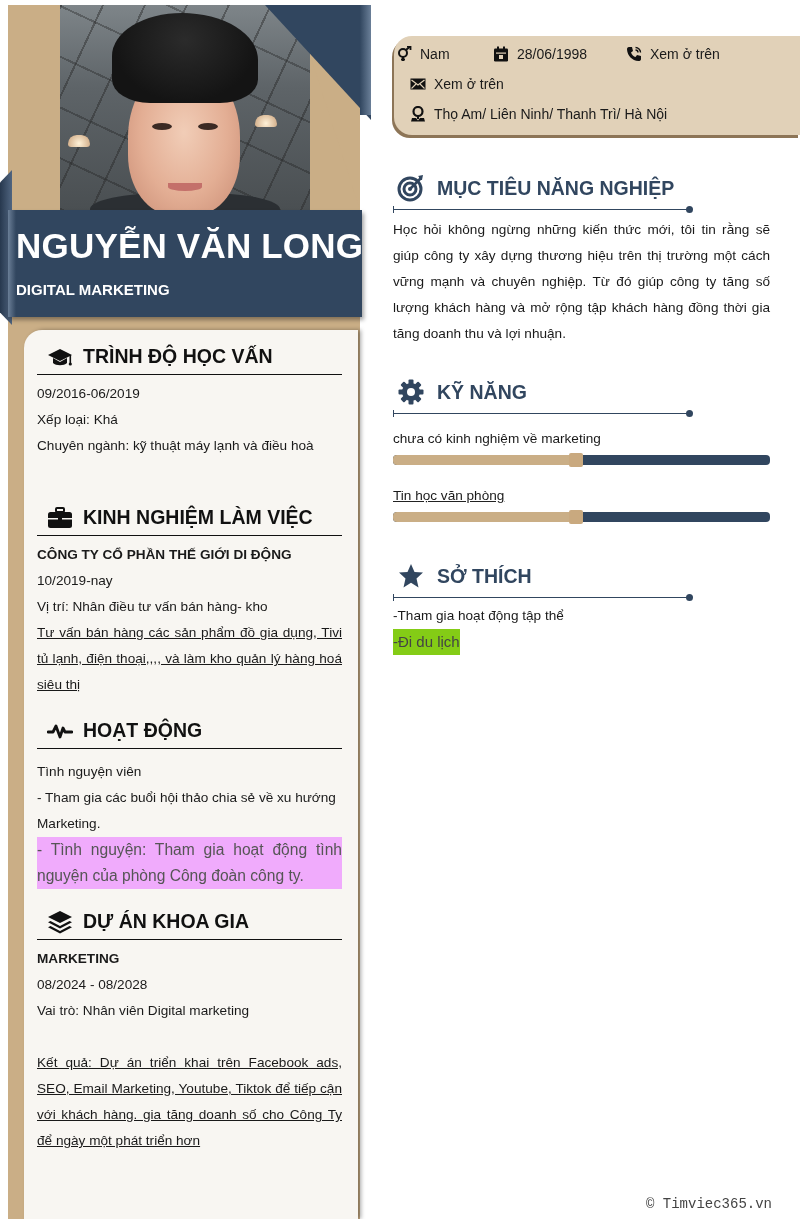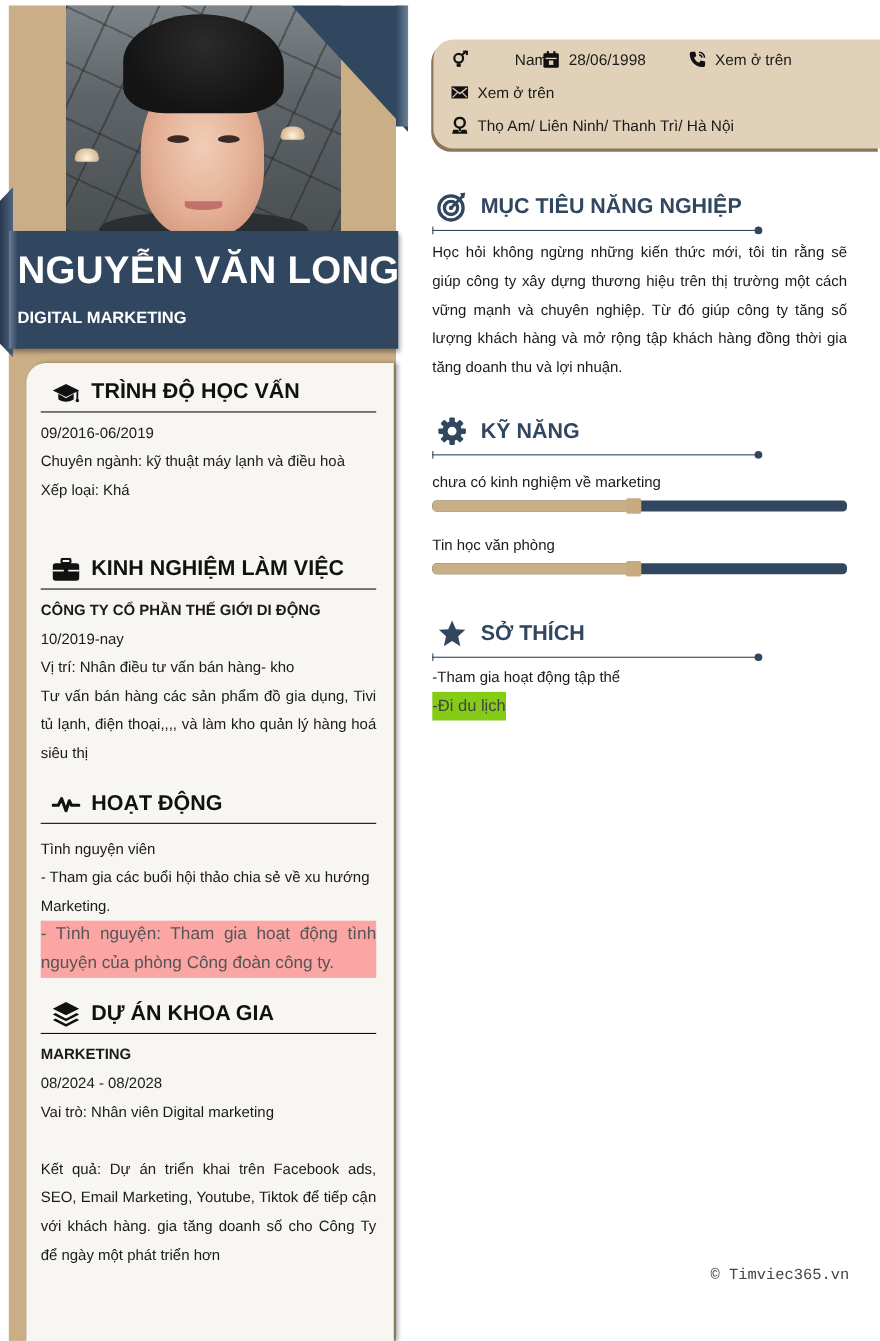--- a/index.html
+++ b/index.html
@@ -82,22 +82,22 @@
   }
   .l-section { position: absolute; left: 37px; width: 305px; }
   .l-head {
     display: flex; align-items: center; height: 36px;
     border-bottom: 1.5px solid #111; padding-left: 10px;
   }
   .l-head .ico { width: 26px; height: 22px; margin-right: 10px; display: flex; align-items: center; justify-content: center; }
   .l-head .ttl { font-size: 19.5px; font-weight: bold; color: #111; white-space: nowrap; }
   .l-body { padding-top: 6px; font-size: 13.6px; line-height: 26px; color: #1a1a1a; }
   .l-body .bold { font-weight: bold; }
-  .l-body .justify { text-align: justify; }
-  .hl { background: #fca5a5; color: #555; font-size: 15.6px; text-align: justify; display: block; }
+  .l-body .justify { text-align: justify; text-decoration: underline; }
+  .hl { background: #f0abfc; color: #555; font-size: 15.6px; text-align: justify; display: block; }
 
   
   .contact-card {
     position: absolute; left: 394px; top: 36px; width: 406px; height: 99px;
     background: #e1d1b8; border-radius: 18px 0 0 18px;
     box-shadow: -2px 3px 0 #8d7557;
   }
   .c-row { position: absolute; display: flex; align-items: center; font-size: 14px; color: #1a1a1a; white-space: nowrap; }
   .c-ico { width: 16px; height: 16px; margin-right: 8px; display: inline-flex; align-items: center; justify-content: center; }
 
@@ -110,21 +110,21 @@
   .r-line::after { content: ""; position: absolute; right: 0; top: 1px; width: 7px; height: 7px; border-radius: 50%; background: #31465f; }
   .r-line .tick { position: absolute; left: 0; top: 1px; width: 1px; height: 7px; background: #31465f; }
   .r-body { font-size: 13.6px; line-height: 26px; color: #1a1a1a; }
   .r-body.justify { text-align: justify; }
 
   .skill-label { font-size: 13.6px; color: #1a1a1a; line-height: 20px; }
   .skill-bar { position: relative; height: 10px; width: 377px; border-radius: 4px; background: #31465f; margin-top: 6px; }
   .skill-fill { position: absolute; left: 0; top: 0; height: 10px; background: #caae86; border-radius: 4px 0 0 4px; }
   .skill-knob { position: absolute; top: -2px; width: 14px; height: 14px; background: #c9a97f; border-radius: 2px; }
 
-  .footer { position: absolute; right: 28px; top: 1152px; font-family: "Liberation Mono", "DejaVu Sans Mono", monospace; font-size: 14px; color: #444; }
+  .footer { position: absolute; right: 28px; top: 1196px; font-family: "Liberation Mono", "DejaVu Sans Mono", monospace; font-size: 14px; color: #444; }
 </style>
 </head>
 <body>
 
 <div class="left-bg"></div>
 
 <div class="photo-wrap">
   <div class="photo-ceiling"></div>
   <div class="lamp" style="left:8px;top:130px;"></div>
   <div class="lamp" style="left:195px;top:110px;"></div>
@@ -154,22 +154,22 @@
           <path d="M13 2 L25 8 L13 14 L1 8 Z" fill="#111"></path>
           <path d="M6 11 L6 16 C9 19 17 19 20 16 L20 11 L13 15 Z" fill="#111"></path>
           <rect x="22.5" y="8" width="1.6" height="8" fill="#111"></rect>
           <circle cx="23.3" cy="17" r="1.6" fill="#111"></circle>
         </svg>
     </span>
     <span class="ttl">TRÌNH ĐỘ HỌC VẤN</span>
   </div>
   <div class="l-body">
     <div>09/2016-06/2019</div>
+    <div>Xếp loại: Khá</div>
     <div>Chuyên ngành: kỹ thuật máy lạnh và điều hoà</div>
-    <div>Xếp loại: Khá</div>
   </div>
 </div>
 
 <div class="l-section" style="top:500px;">
   <div class="l-head">
     <span class="ico">
       <svg width="26" height="22" viewBox="0 0 26 22">
           <rect x="9" y="1" width="8" height="4" rx="1" fill="none" stroke="#111" stroke-width="2"></rect>
           <rect x="1" y="5" width="24" height="16" rx="2.5" fill="#111"></rect>
           <rect x="1" y="11" width="24" height="1.5" fill="#f8f6f2"></rect>
@@ -217,21 +217,21 @@
     <div class="bold">MARKETING</div>
     <div>08/2024 - 08/2028</div>
     <div>Vai trò: Nhân viên Digital marketing</div>
     <div style="height:26px;"></div>
     <div class="justify">Kết quả: Dự án triển khai trên Facebook ads, SEO, Email Marketing, Youtube, Tiktok để tiếp cận với khách hàng. gia tăng doanh số cho Công Ty để ngày một phát triển hơn</div>
   </div>
 </div>
 
 <div class="contact-card"></div>
 
-<div class="c-row" style="left:410px;top:46px;gap:34px;">
+<div class="c-row" style="left:396px;top:46px;">
   <span class="c-ico">
     <svg width="16" height="16" viewBox="0 0 16 16">
         <circle cx="7" cy="7" r="4" fill="none" stroke="#111" stroke-width="2"></circle>
         <line x1="7" y1="11" x2="7" y2="15" stroke="#111" stroke-width="2"></line>
         <line x1="5" y1="13.5" x2="9" y2="13.5" stroke="#111" stroke-width="2"></line>
         <line x1="10" y1="4" x2="14" y2="0.5" stroke="#111" stroke-width="2"></line>
         <polyline points="11,0.5 14.5,0.5 14.5,4" fill="none" stroke="#111" stroke-width="1.8"></polyline>
       </svg>
   </span>
   <span>Nam</span>
@@ -319,21 +319,21 @@
       <span class="tick"></span>
     </div>
 
   <div style="margin-top:12px;">
     <div class="skill-label">chưa có kinh nghiệm về marketing</div>
     <div class="skill-bar">
       <div class="skill-fill" style="width:50%;"></div>
       <div class="skill-knob" style="left:176px;"></div>
     </div>
   </div>
-  <div style="margin-top:21px;">
+  <div style="margin-top:21px;text-decoration:underline;">
     <div class="skill-label">Tin học văn phòng</div>
     <div class="skill-bar">
       <div class="skill-fill" style="width:50%;"></div>
       <div class="skill-knob" style="left:176px;"></div>
     </div>
   </div>
 </div>
 
 <div class="r-section" style="top:559px;">
   <div class="r-head">

